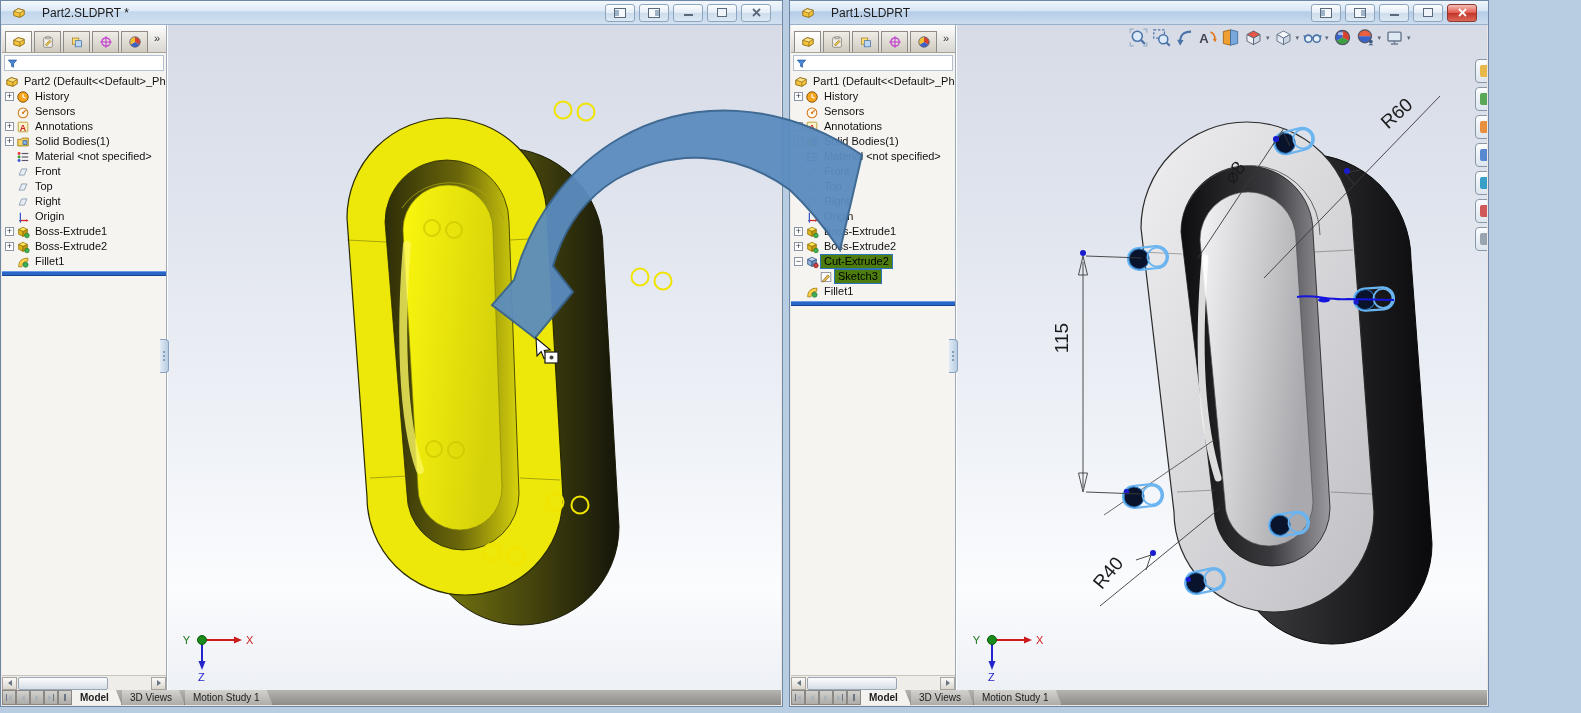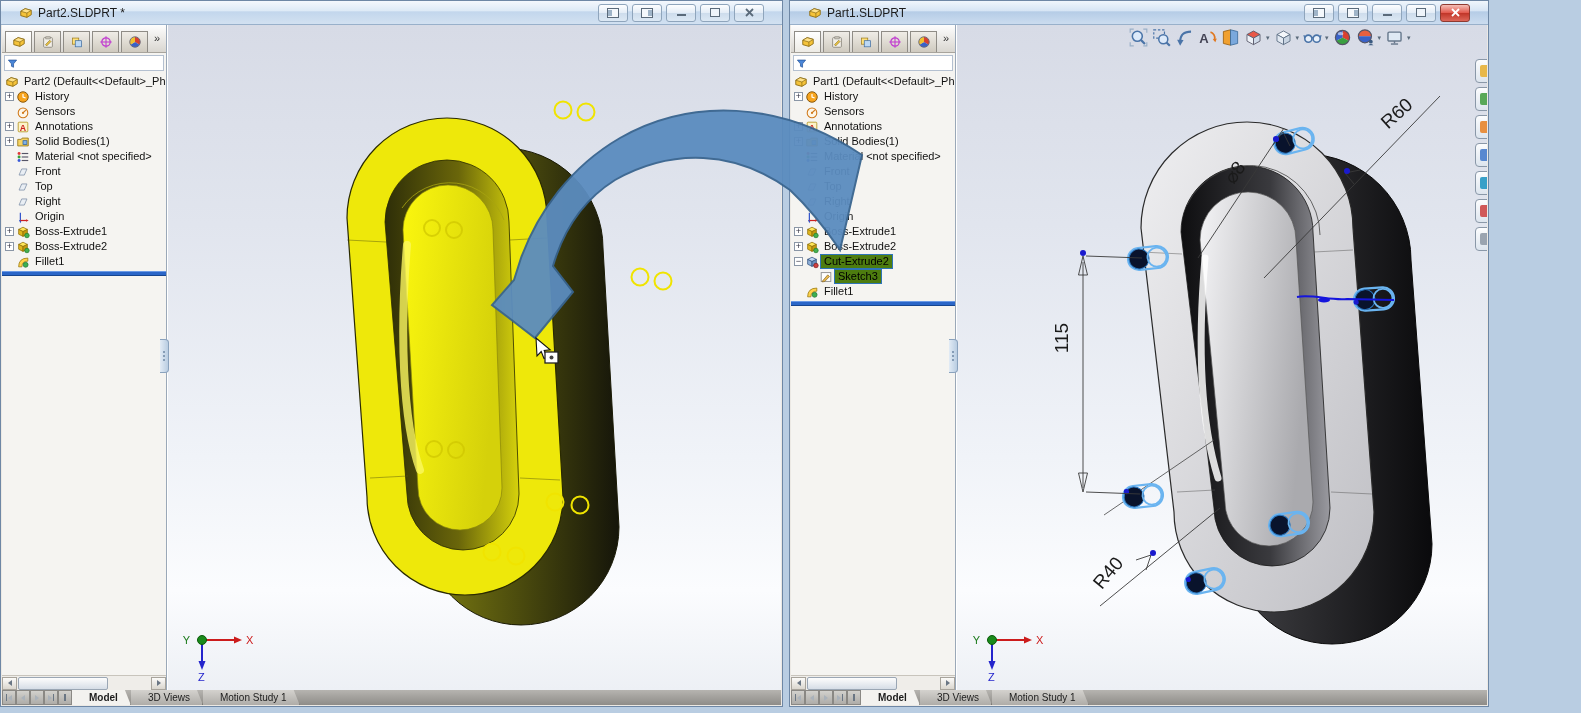--- a/index.html
+++ b/index.html
@@ -1,20 +1,20 @@
 <!DOCTYPE html>
 <html><head>
 <meta charset="utf-8">
 <style>
   html,body{margin:0;padding:0}
   body{width:1581px;height:713px;background:#b9cde2;font-family:"Liberation Sans",sans-serif;position:relative;overflow:hidden}
   .win{position:absolute;top:0;height:707px;border:1px solid #6e87a5;background:#ece9e4;box-sizing:border-box}
   #winL{left:0;width:783px}
   #winR{left:789px;width:700px}
-  .tbar{height:23px;background:linear-gradient(#f4f8fd,#dce9f6 45%,#c2d6ec 46%,#d2e1f1);display:flex;align-items:center;padding:0 18px;gap:5px;border-bottom:1px solid #98b0ca}
+  .tbar{height:23px;background:linear-gradient(#f4f8fd,#dce9f6 45%,#c2d6ec 46%,#d2e1f1);display:flex;align-items:center;padding:0 11px;gap:16px;border-bottom:1px solid #98b0ca}
   .tbar.active{background:linear-gradient(#f0f6fc,#d5e4f4 45%,#b5cce6 46%,#cbdcef)}
   .ttl{font-size:12px;color:#1c1c1c}
   .wbtns{margin-left:auto;display:flex;gap:4px;align-items:center}
   .wbtn{width:28px;height:16px;border:1px solid #8fa5bc;border-radius:3px;background:linear-gradient(#fdfeff,#e3ecf6 50%,#cddcec 51%,#dce8f4);display:flex;align-items:center;justify-content:center;position:relative}
   .wbtn.close-red{background:linear-gradient(#f4beb6,#e2574b 50%,#c03528 51%,#de6759);border-color:#8f3a30}
   .dockbox{width:10px;height:8px;border:1px solid #5a6a7a;background:#f4f8fc;display:flex;align-items:center}
   .dockbox .half{width:4px;height:6px;background:#9fb4c8}
   .minbar{width:9px;height:2px;background:#5a6a7a;margin-top:5px}
   .restbox{width:8px;height:7px;border:1px solid #5a6a7a;background:#eef4fa}
   .xmark{stroke:#5a6a7a;stroke-width:1.8}
@@ -39,21 +39,21 @@
   .sbtn{width:15px;height:13px;border:1px solid #a8a49c;background:linear-gradient(#fcfbf9,#dad6ce);display:flex;align-items:center;justify-content:center;box-sizing:border-box}
   .sthumb{height:11px;width:88px;margin-left:1px;border:1px solid #9aa6b4;border-radius:2px;background:linear-gradient(#fdfdfd,#d6dde6)}
   .tri-l{width:0;height:0;border-top:3px solid transparent;border-bottom:3px solid transparent;border-right:4px solid #6a7684}
   .tri-r{width:0;height:0;border-top:3px solid transparent;border-bottom:3px solid transparent;border-left:4px solid #6a7684}
   .tri-l.dis{border-right-color:#aab2ba}.tri-r.dis{border-left-color:#aab2ba}
   .vbar{width:1.5px;height:7px;background:#6a7684}
   .vp{position:absolute;left:166px;top:0;right:0;bottom:15px;background:linear-gradient(180deg,#d7dbe6 0%,#e1e5ee 30%,#f0f3f8 65%,#fbfcfe 85%,#edf0f5 100%);overflow:hidden}
   .vp > svg.scene{position:absolute;left:0;top:0}
   .doctabs{position:absolute;left:0;right:0;bottom:0;height:15px;background:linear-gradient(#b6b4b0,#8e8c88);display:flex;align-items:stretch;font-size:10px}
   .nbtn{width:14px;background:linear-gradient(#d2d1cd,#aeaca8);border:1px solid #8a8884;display:flex;align-items:center;justify-content:center;gap:1px;box-sizing:border-box}
-  .dtab{padding:0 12px 0 17px;display:flex;align-items:center;background:linear-gradient(#d4d2ce,#aeaca8);border-right:1px solid #76746f;color:#1c1c1c;clip-path:polygon(0 0,calc(100% - 6px) 0,100% 100%,0 100%)}
+  .dtab{padding:0 12px 0 8px;display:flex;align-items:center;background:linear-gradient(#d4d2ce,#aeaca8);border-right:1px solid #76746f;color:#1c1c1c;clip-path:polygon(0 0,calc(100% - 6px) 0,100% 100%,0 100%)}
   .dtab.act{background:#f3f2ef;font-weight:bold}
   .hud{position:absolute;top:3px;left:172px;display:flex;align-items:center;gap:4px}
   .hbtn{display:flex;align-items:center;justify-content:center}
   .hbtn svg{width:19px;height:19px}
   .harrow{font-size:7px;color:#5a6a7a;margin-left:-1px}
   .taskpane{position:absolute;right:0;top:34px;width:12px;display:flex;flex-direction:column;gap:4px}
   .tpbtn{width:24px;height:24px;border:1px solid #8a98a8;border-radius:4px;background:linear-gradient(#fcfdfe,#dde5ee);display:flex;align-items:center;padding-left:4px;box-sizing:border-box}
   .tpglyph{width:12px;height:12px;border-radius:2px}
   .split{position:absolute;left:158px;top:314px;width:9px;height:34px;background:linear-gradient(90deg,#e2ebf5,#b9cde2);border:1px solid #8aa2bd;border-left:none;border-radius:0 4px 4px 0;box-sizing:border-box;display:flex;flex-direction:column;align-items:center;justify-content:center;gap:2px}
   .split i{width:2px;height:2px;background:#6e87a5;border-radius:50%}

